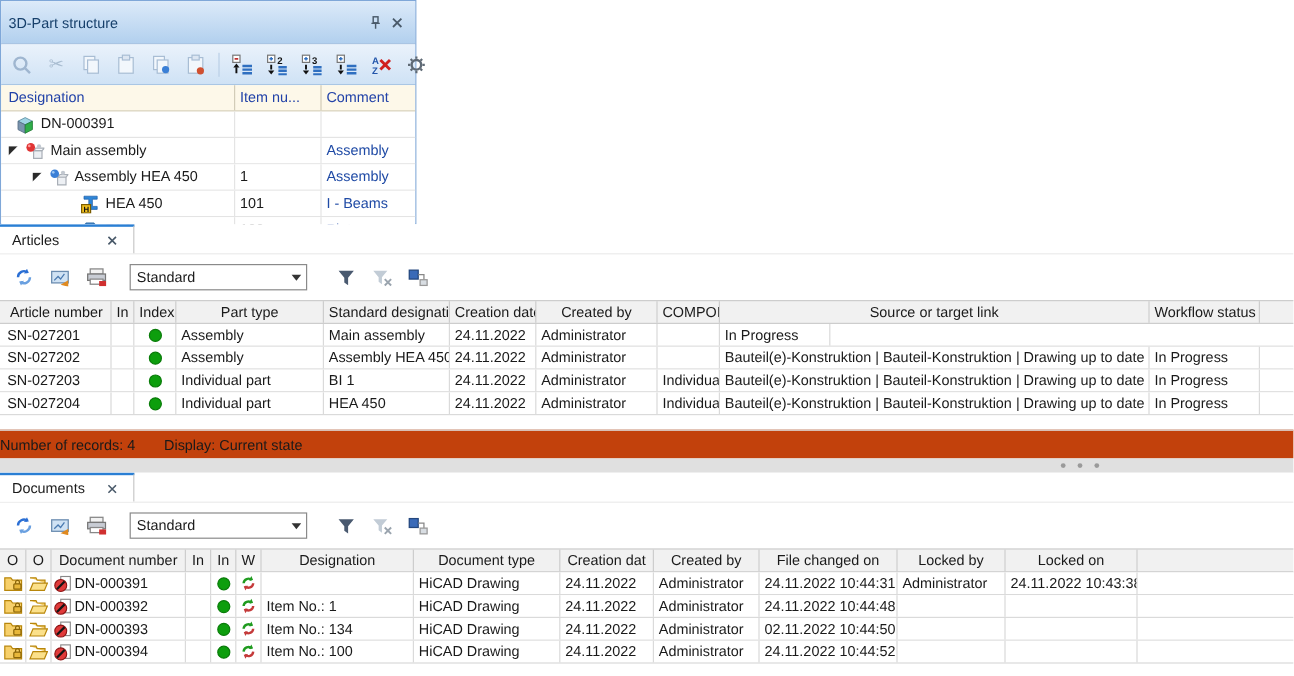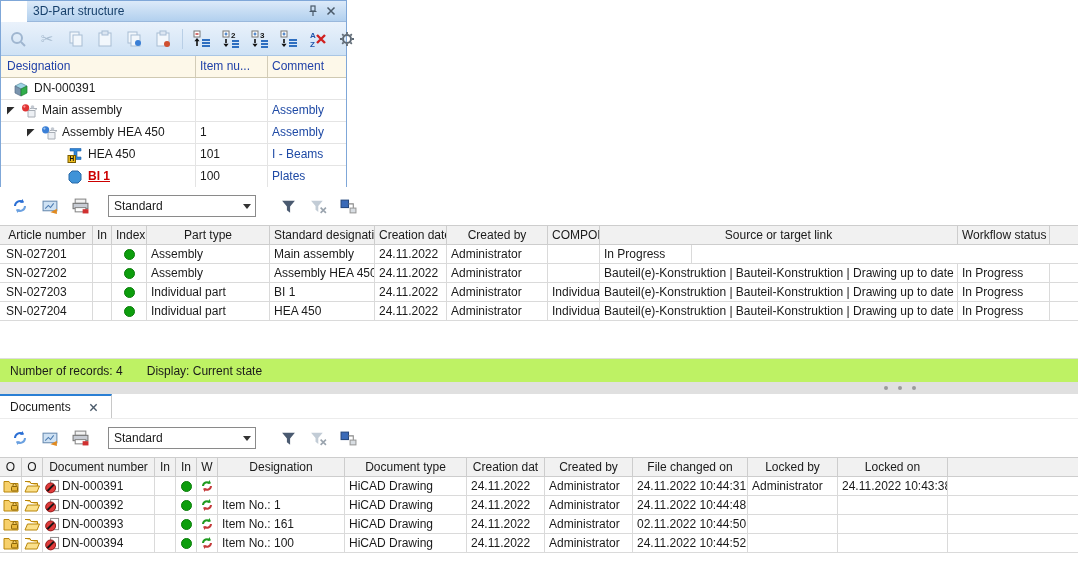--- a/index.html
+++ b/index.html
@@ -7,21 +7,21 @@
   body{font-family:"Liberation Sans",sans-serif;font-size:12px;color:#1a1a1a;background:#fff;position:relative;overflow:hidden;}
   .stage{position:absolute;left:0;top:0;width:1078px;height:563px;background:#fff;}
   svg.ico{display:block;}
   .tbtn{display:inline-flex;align-items:center;justify-content:center;width:24px;height:24px;flex:0 0 auto;}
   .tsep{width:1px;height:20px;background:#b9cfe6;margin:0 2px;flex:0 0 auto;}
   .dot{display:inline-block;width:11px;height:11px;border-radius:50%;background:#0d9e0d;border:1px solid #0a7c0a;}
   .cen{display:flex;align-items:center;justify-content:center;padding:0 !important;}
 
   
   .ps-panel{position:absolute;left:0;top:0;width:347px;height:187px;border:1px solid #7fa7d8;background:#fff;}
-  .ps-title{height:21px;background:linear-gradient(#dcEAf9,#b2d0ee);display:flex;align-items:center;padding:0 6px;color:#17406b;border-bottom:1px solid #9ab8dc;margin-left:26px;}
+  .ps-title{height:36px;background:linear-gradient(#dcEAf9,#b2d0ee);display:flex;align-items:center;padding:0 6px;color:#17406b;border-bottom:1px solid #9ab8dc;}
   .ps-title-text{flex:1;}
   .ps-title .tbtn{width:18px;height:16px;}
   .ps-toolbar{height:34px;background:linear-gradient(#eaf2fb,#cfe2f5);display:flex;align-items:center;gap:5px;padding:0 5px;border-bottom:1px solid #a9c6e4;}
   .ps-toolbar .gear{margin-left:auto;}
   .scissors{color:#a9bdd1;font-size:15px;line-height:1;}
   .tree-head{display:flex;height:22px;background:#fdf8e9;border-bottom:1px solid #cfc9b2;color:#2242a8;}
   .tree-hcell{line-height:21px;padding:0 4px;border-right:1px solid #d2ccb8;overflow:hidden;white-space:nowrap;}
   .tc0{width:195px;padding-left:6px;}
   .tc1{width:72px;}
   .tc2{width:78px;border-right:none !important;}
@@ -57,21 +57,21 @@
   .ac4{width:105px;}.ac5{width:72px;}.ac6{width:101px;}.ac7{width:52px;}
   .ac8{width:358px;}.ac9{width:92px;}
   
   .dc0{width:22px;}.dc1{width:21px;}.dc2{width:112px;}.dc3{width:21px;}.dc4{width:21px;}
   .dc5{width:21px;}.dc6{width:127px;}.dc7{width:122px;}.dc8{width:78px;}.dc9{width:88px;}
   .dc10{width:115px;}.dc11{width:90px;}.dc12{width:110px;}
   .dnum{display:flex;align-items:center;gap:2px;padding-left:2px;}
 
   
   .articles-panel{position:absolute;left:0;top:187px;width:1078px;height:195px;background:#fff;}
-  .statusbar{position:absolute;left:0;bottom:0;width:100%;height:24px;background:#bef264;border-top:1px solid #dedede;display:flex;align-items:center;padding-left:10px;gap:24px;}
+  .statusbar{position:absolute;left:0;bottom:0;width:100%;height:24px;background:#c2410c;border-top:1px solid #dedede;display:flex;align-items:center;gap:24px;}
   .splitter{position:absolute;left:0;top:382px;width:1078px;height:12px;background:#e0e0e0;}
   .split-dots{position:absolute;left:884px;top:4px;display:flex;gap:10px;}
   .split-dots i{width:4px;height:4px;border-radius:50%;background:#9a9a9a;}
   .documents-panel{position:absolute;left:0;top:394px;width:1078px;height:169px;background:#fff;}
 </style>
 </head>
 <body>
 
 <svg width="0" height="0" style="position:absolute" aria-hidden="true">
   <defs>
@@ -377,20 +377,30 @@
             </span>
           <span class="link-red">BI 1</span>
         </div>
         <div class="tree-cell tc1">100</div>
         <div class="tree-cell tc2 comment-txt">Plates</div>
       </div>
     </div>
   </div>
 
   <div class="articles-panel">
+    <div class="tabstrip">
+      <div class="tab">
+        <span class="tab-label">Articles</span>
+        <span class="tbtn">
+            <svg class="ico" width="9" height="9">
+              <use href="#i-close"></use>
+            </svg>
+          </span>
+      </div>
+    </div>
     <div class="ltoolbar">
       <span class="tbtn">
           <svg class="ico" width="16" height="16">
             <use href="#i-refresh"></use>
           </svg>
         </span>
       <span class="tbtn">
           <svg class="ico" width="17" height="15">
             <use href="#i-export"></use>
           </svg>
@@ -691,21 +701,21 @@
         <div class="cell dc4 cen">
             <span class="dot"></span>
           </div>
         <div class="cell dc5 cen">
             <span>
               <svg class="ico" width="14" height="14">
                 <use href="#i-sync"></use>
               </svg>
             </span>
           </div>
-        <div class="cell dc6">Item No.: 161</div>
+        <div class="cell dc6">Item No.: 134</div>
         <div class="cell dc7">HiCAD Drawing</div>
         <div class="cell dc8">24.11.2022</div>
         <div class="cell dc9">Administrator</div>
         <div class="cell dc10">02.11.2022 10:44:50</div>
         <div class="cell dc11"></div>
         <div class="cell dc12"></div>
         <div class="cell tail"></div>
       </div>
       <div class="trow">
         <div class="cell dc0 cen">

